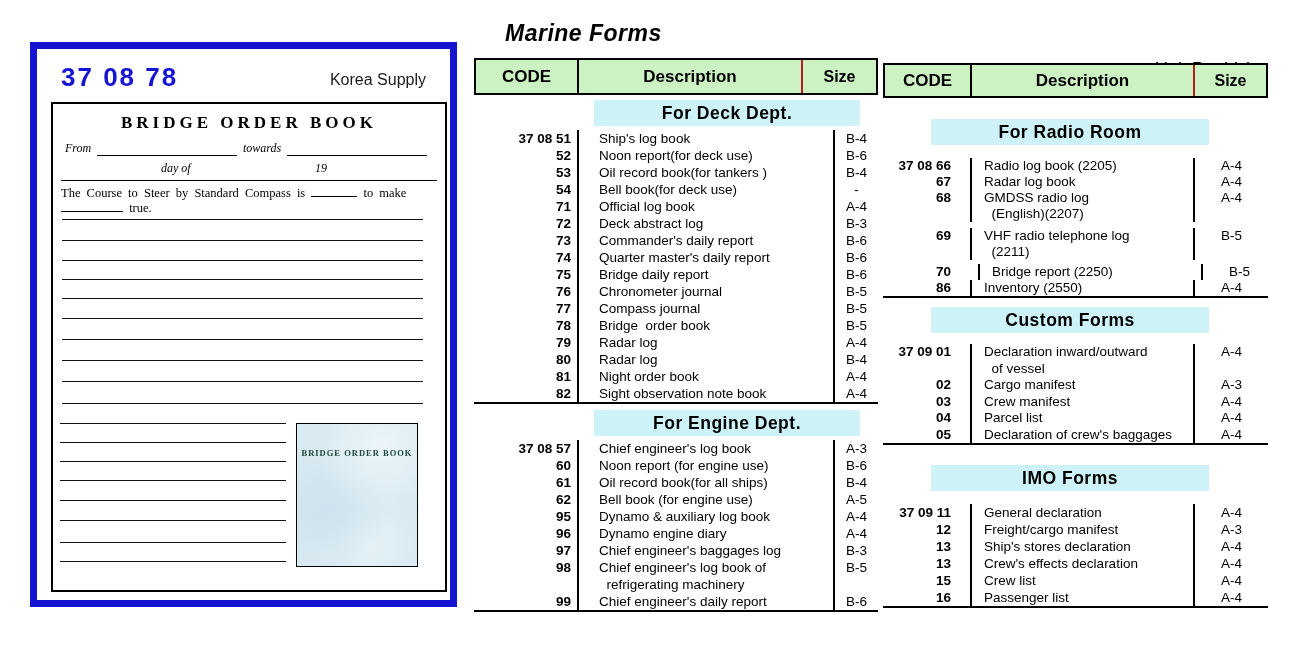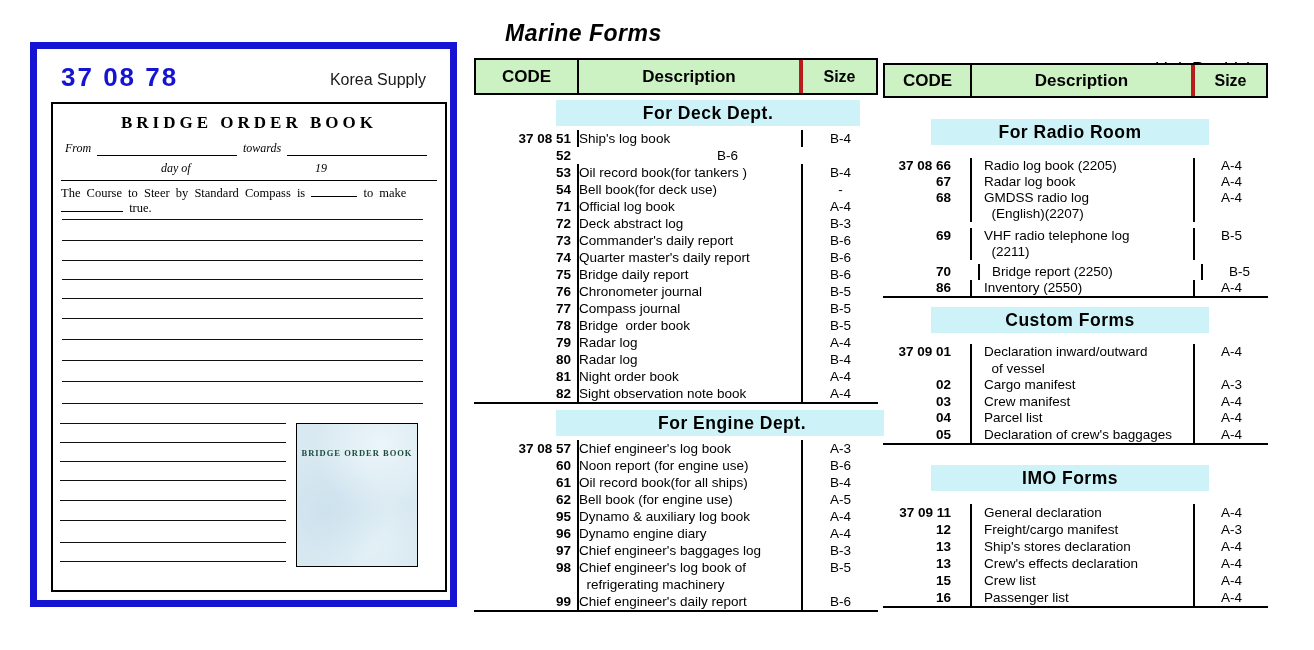--- a/index.html
+++ b/index.html
@@ -47,43 +47,43 @@
   .tbl-right{left:883px;top:63px;width:385px;}
   .thead{display:flex;border:2.5px solid #000;background:#ccf1c3;box-sizing:border-box;
     font-weight:bold;}
   .tbl-left .thead{height:37px;}
   .tbl-right .thead{height:35px;}
   .th{display:flex;align-items:center;justify-content:center;font-size:17px;
     box-sizing:border-box;}
   .th-code{border-right:2px solid #000;}
   .tbl-left .th-code{width:103px;}
   .tbl-right .th-code{width:87px;}
-  .th-desc{border-right:4px solid #b91c1c;flex:1;}
+  .th-desc{border-right:2px solid #b91c1c;flex:1;}
   .th-size{font-size:16px;}
   .tbl-left .th-size{width:73px;}
   .tbl-right .th-size{width:71px;}
   .band{height:26px;display:flex;align-items:center;justify-content:center;
     background:#cdf3f8;font-weight:bold;font-size:17.5px;letter-spacing:0.5px;}
-  .tbl-left .band{margin-left:82px;width:304px;}
+  .tbl-left .band{margin-left:120px;width:266px;}
   .tbl-right .band{margin-left:48px;width:278px;}
   .rows{border-bottom:2.5px solid #000;}
   .t-row{display:flex;align-items:stretch;}
   .t-cell{box-sizing:border-box;font-size:13.5px;}
   .tbl-left .t-row{line-height:17px;}
   .c-code{font-weight:bold;text-align:right;white-space:pre;}
   .tbl-left .c-code{width:103px;padding-right:6px;}
   .tbl-right .c-code{width:87px;padding-right:19px;}
   .c-desc{border-left:2px solid #000;border-right:2px solid #000;white-space:pre-wrap;}
-  .tbl-left .c-desc{width:226px;padding-left:0;}
+  .tbl-left .c-desc{width:258px;padding-left:20px;}
   .tbl-right .c-desc{width:225px;padding-left:12px;}
   .c-size{flex:1;text-align:center;}
   
   #deck-band{margin-top:5px;}
   #deck-rows{margin-top:4px;}
-  #engine-band{margin-top:6px;padding-left:24px;}
+  #engine-band{margin-top:6px;}
   #engine-rows{margin-top:4px;}
   
   #radio-band{margin-top:21px;}
   #radio-rows{margin-top:13px;}
   #radio-rows .t-row{line-height:16px;}
   #radio-rows > div:nth-of-type(4){margin-top:6px;justify-content:flex-end;}
   #radio-rows > div:nth-of-type(5){margin-top:4px;gap:8px;}
   #custom-band{margin-top:9px;}
   #custom-rows{margin-top:11px;}
   #custom-rows .t-row{line-height:16.5px;}
@@ -162,20 +162,21 @@
   <div class="rows" id="deck-rows">
 
       <div class="t-row">
         <div class="t-cell c-code">37 08 51</div>
         <div class="t-cell c-desc">Ship's log book</div>
         <div class="t-cell c-size">B-4</div>
       </div>
 
       <div class="t-row">
         <div class="t-cell c-code">52</div>
+        <div class="t-cell c-desc">Noon report(for deck use)</div>
         <div class="t-cell c-size">B-6</div>
       </div>
 
       <div class="t-row">
         <div class="t-cell c-code">53</div>
         <div class="t-cell c-desc">Oil record book(for tankers )</div>
         <div class="t-cell c-size">B-4</div>
       </div>
 
       <div class="t-row">

